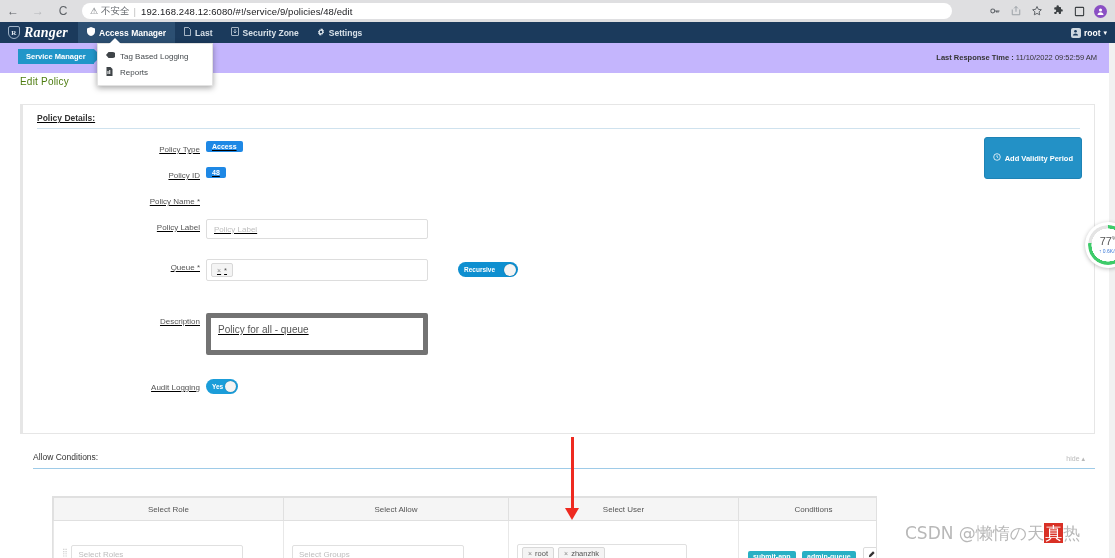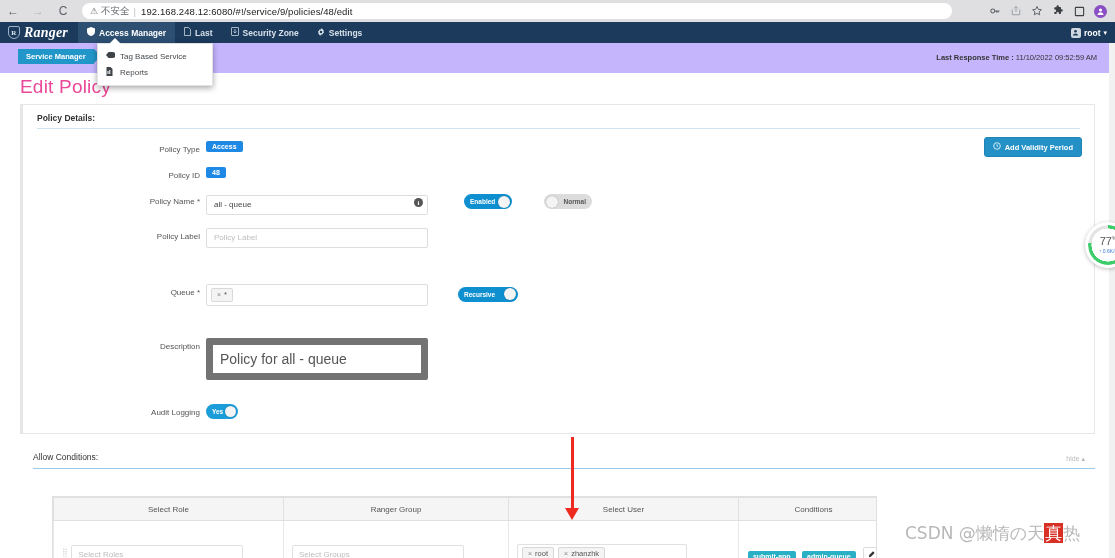--- a/index.html
+++ b/index.html
@@ -92,27 +92,27 @@
     border-left:7px solid #2196c9;
   }
   .crumb.faded{ background:#2196c9; }
   .resp-time{
     position:absolute; right:18px; top:10px; font-size:7.5px; color:#333;
   }
   .resp-time b{ font-weight:bold; }
 
   
   .page-title{
-    position:absolute; left:20px; top:76px; font-size:19px; color:#ec4899;
+    position:absolute; left:20px; top:76px; font-size:10px; color:#4d7c0f;
     font-weight:normal; letter-spacing:.2px;
   }
 
   .panel{
     position:absolute; left:20px; top:104px; width:1075px; height:330px;
-    background:#ffffff; border:1px solid #e6e6e6; border-left:3px solid #e6e6e6;
+    background:#ffffff; border:1px solid #e6e6e6; border-left:3px solid #e6e6e6;text-decoration:underline;
   }
   .panel-head{
     font-size:8.5px; font-weight:bold; color:#333; padding:8px 0 5px 14px;
   }
   .panel-hr{ height:1px; background:#cfe2ee; margin:0 14px; }
 
   .form{ position:relative; padding-top:12px;}
   .frow{ display:flex; align-items:flex-start; margin-bottom:13px; }
   .flabel{
     width:183px; text-align:right; padding-right:6px; font-size:8px;
@@ -140,22 +140,22 @@
     width:222px; min-height:22px; border:1px solid #ddd; border-radius:2px;
     background:#fff; padding:3px 4px; display:flex; gap:4px; flex-wrap:wrap;
   }
   .chip{
     display:inline-flex; align-items:center; gap:3px; background:#f4f4f4;
     border:1px solid #d8d8d8; border-radius:2px; padding:1px 5px;
     font-size:7.5px; color:#555;
   }
   .chip .x{ font-size:7px; color:#888; }
   .ta{
-    width:222px; height:42px; border:7px solid #737373; border-radius:2px;
-    font-size:14px; color:#555; padding:5px 7px; resize:none;
+    width:222px; height:42px; border:5px solid #737373; border-radius:2px;
+    font-size:10px; color:#555; padding:5px 7px; resize:none;
     font-family:"Liberation Sans", sans-serif; line-height:1.3;
   }
 
   
   .toggle{
     display:inline-flex; align-items:center; height:15px; border-radius:9px;
     position:relative; width:48px; cursor:default; user-select:none;
   }
   .toggle.on{ background:#0e8fd0; }
   .toggle.on.teal{ background:#1b9dd9; }
@@ -168,21 +168,21 @@
     position:absolute; top:1.5px; box-shadow:0 0 1px rgba(0,0,0,.4);
   }
   .toggle.on .knob{ right:2px; }
   .toggle.off .knob{ left:2px; }
   .toggle.sm{ width:32px; }
   .toggle.sm .knob{ width:11px;height:11px; top:2px;}
 
   .btn-validity{
     position:absolute; right:12px; top:32px; background:#2391c6; color:#fff;
     font-size:7.5px; font-weight:bold; border:1px solid #1e83b5; border-radius:3px;
-    padding:4px 8px; display:flex; align-items:center; gap:4px; cursor:default;
+    padding:15px 8px; display:flex; align-items:center; gap:4px; cursor:default;
   }
 
   
   .allow-head{
     position:absolute; left:33px; top:452px; font-size:8.5px; font-weight:normal; color:#333;
   }
   .allow-hide{
     position:absolute; right:30px; top:455px; font-size:7px; color:#b9b9b9;
   }
   .allow-hr{ position:absolute; left:33px; top:468px; width:1062px; height:1px; background:#9ecbe8; }
@@ -381,21 +381,21 @@
 </div>
 
 <div class="dropdown">
   <div class="dd-arrow"></div>
   <div class="dd-item">
     <span class="dd-ico">
       <svg width="9" height="8" viewBox="0 0 18 16" fill="#3f4448">
           <path d="M0 8l5-6h8a5 5 0 010 12H5z"></path>
         </svg>
     </span>
-    <span>Tag Based Service</span>
+    <span>Tag Based Logging</span>
   </div>
   <div class="dd-item">
     <span class="dd-ico">
       <svg width="7" height="9" viewBox="0 0 14 18" fill="#3f4448">
           <path d="M1 0h8l4 4v14H1z"></path>
           <rect x="3" y="8" width="2" height="6" fill="#fff"></rect>
           <rect x="6.5" y="6" width="2" height="8" fill="#fff"></rect>
         </svg>
     </span>
     <span>Reports</span>
@@ -429,44 +429,30 @@
 
     <div class="frow">
       <div class="flabel">Policy ID</div>
       <div class="fctl">
         <span class="badge-blue">48</span>
       </div>
     </div>
 
     <div class="frow">
       <div class="flabel">Policy Name *</div>
-      <div class="fctl">
-        <div class="inp-wrap">
-          <input class="inp" value="all - queue" style="">
-          <span class="info-ico">i</span>
-        </div>
-        <div class="toggle on" style="margin-left:36px;margin-top:1px;">
-          <span class="lbl">Enabled</span>
-          <span class="knob"></span>
-        </div>
-        <div class="toggle off" style="margin-left:32px;margin-top:1px;">
-          <span class="lbl">Normal</span>
-          <span class="knob"></span>
-        </div>
-      </div>
     </div>
 
     <div class="frow">
       <div class="flabel">Policy Label</div>
       <div class="fctl">
         <input class="inp" placeholder="Policy Label" style="">
       </div>
     </div>
 
-    <div class="frow" style="margin-top:36px;">
+    <div class="frow" style="margin-top:20px;">
       <div class="flabel">Queue *</div>
       <div class="fctl">
         <div class="tagbox">
           <span class="chip">
             <span class="x">×</span>
             <span>*</span>
           </span>
         </div>
         <div class="toggle on" style="margin-left:30px;margin-top:3px;width:60px;">
           <span class="lbl">Recursive</span>
@@ -508,21 +494,21 @@
       <col style="width:230px">
         <col style="width:225px">
         <col style="width:230px">
       <col style="width:150px">
         <col style="width:150px">
         <col style="width:55px">
     </colgroup>
     <thead>
       <tr>
         <th>Select Role</th>
-        <th>Ranger Group</th>
+        <th>Select Allow</th>
         <th>Select User</th>
         <th>Conditions</th>
         <th>Delegate Admin</th>
         <th></th>
       </tr>
     </thead>
     <tbody>
       <tr>
         <td>
           <span class="drag">⣿</span>

